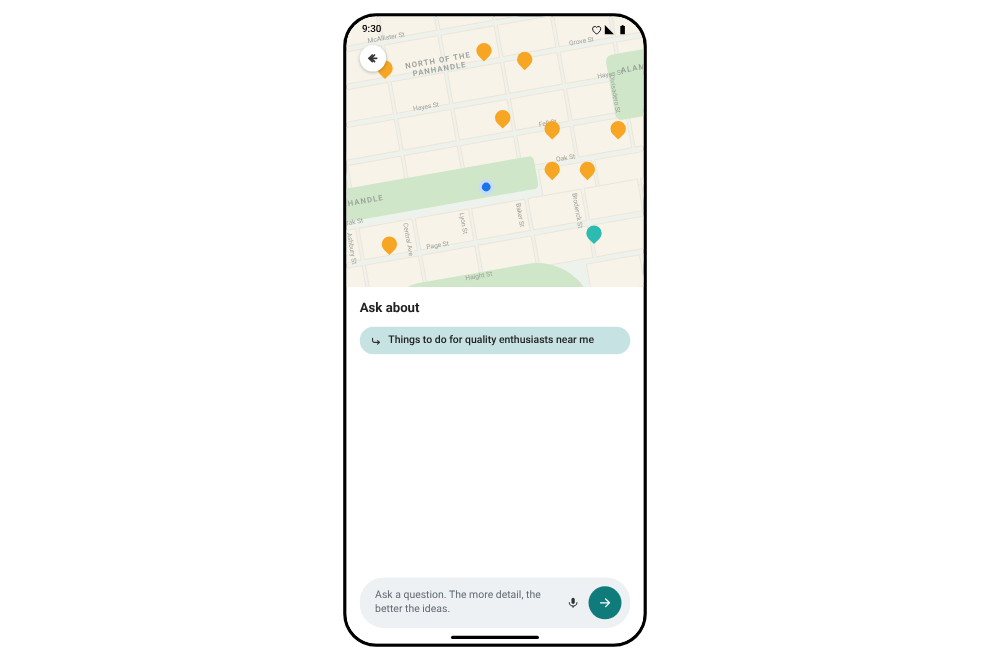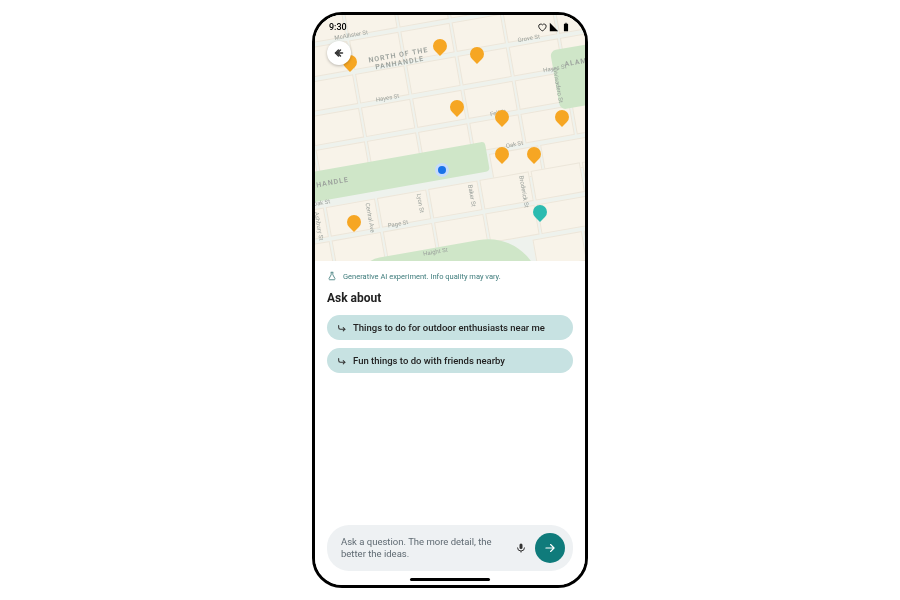--- a/index.html
+++ b/index.html
@@ -324,42 +324,29 @@
       <svg width="12" height="12" viewBox="0 0 24 24" fill="none" stroke="#333" stroke-width="3" stroke-linecap="round" stroke-linejoin="round">
           <path d="M15 18l-6-6 6-6"></path>
           <path d="M9 12h12" style="display:none"></path>
           <path d="M19 12H5"></path>
           <path d="M11 18l-6-6 6-6"></path>
         </svg>
     </div>
   </div>
 
   <div class="panel">
-    <div class="notice">
-      <svg width="10" height="10" viewBox="0 0 24 24" fill="none" stroke="#3d7b7b" stroke-width="2">
-          <path d="M9 3h6M10 3v6l-5 9a2 2 0 0 0 2 3h10a2 2 0 0 0 2-3l-5-9V3"></path>
-        </svg>
-      <span>Generative AI experiment. Info quality may vary.</span>
-    </div>
 
     <div class="ask-title">Ask about</div>
 
     <div class="chip">
       <svg width="10" height="10" viewBox="0 0 24 24" fill="none" stroke="#333" stroke-width="2.5" stroke-linecap="round" stroke-linejoin="round">
           <path d="M4 6v5a4 4 0 0 0 4 4h11"></path>
           <path d="M15 11l4 4-4 4"></path>
         </svg>
-      <span>Things to do for outdoor enthusiasts near me</span>
-    </div>
-    <div class="chip">
-      <svg width="10" height="10" viewBox="0 0 24 24" fill="none" stroke="#333" stroke-width="2.5" stroke-linecap="round" stroke-linejoin="round">
-          <path d="M4 6v5a4 4 0 0 0 4 4h11"></path>
-          <path d="M15 11l4 4-4 4"></path>
-        </svg>
-      <span>Fun things to do with friends nearby</span>
+      <span>Things to do for quality enthusiasts near me</span>
     </div>
 
     <div class="spacer"></div>
 
     <div class="input-bar">
       <span class="input-text">Ask a question. The more detail, the better the ideas.</span>
       <span class="mic">
         <svg width="12" height="12" viewBox="0 0 24 24" fill="#333">
             <path d="M12 14a3 3 0 0 0 3-3V6a3 3 0 0 0-6 0v5a3 3 0 0 0 3 3z"></path>
             <path d="M19 11a7 7 0 0 1-14 0" fill="none" stroke="#333" stroke-width="2"></path>

